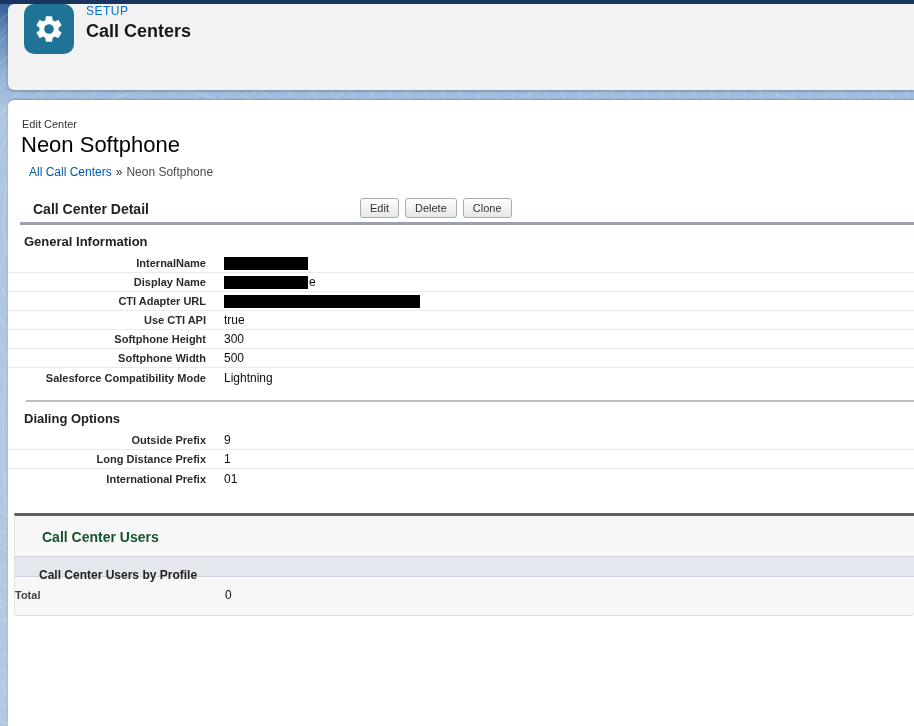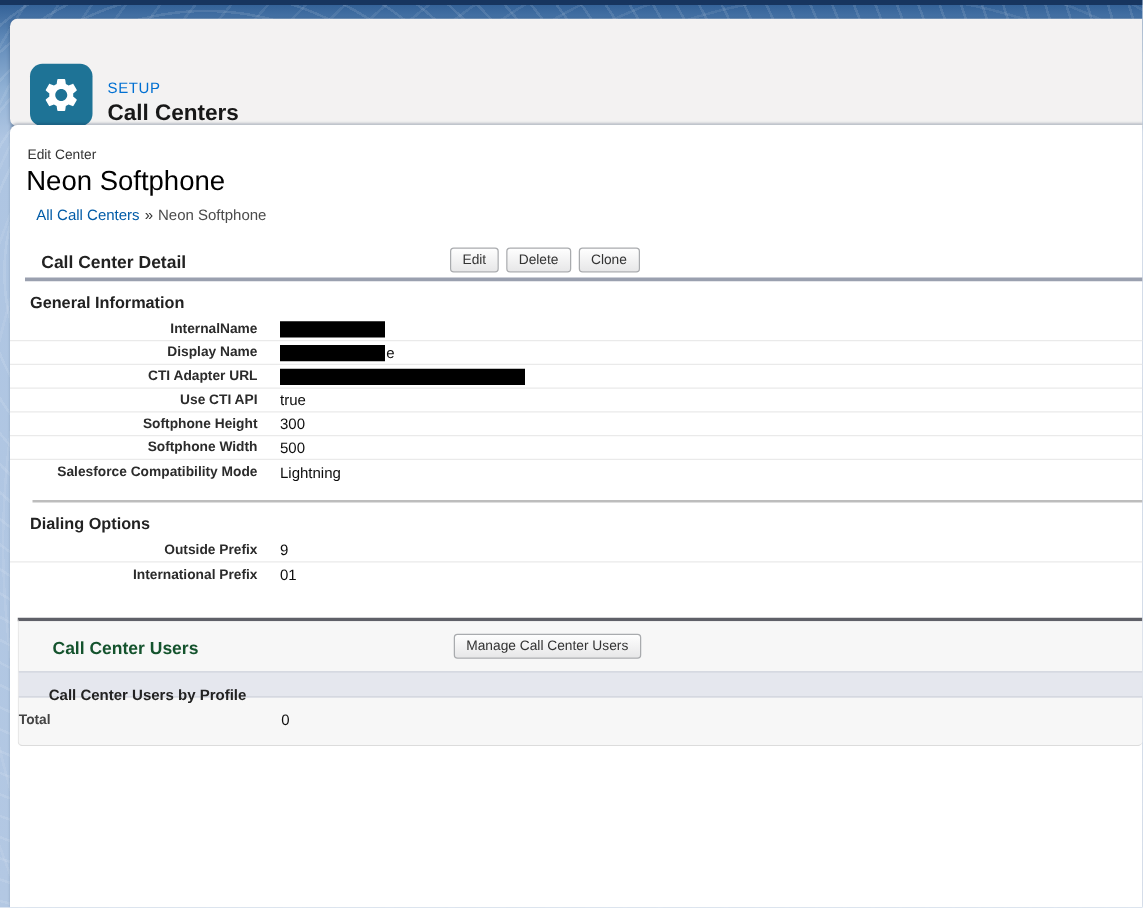--- a/index.html
+++ b/index.html
@@ -11,24 +11,24 @@
       repeating-radial-gradient(circle at 75% 60%, rgba(255,255,255,0.08) 0 2px, transparent 2px 22px),
       linear-gradient(180deg, #2e5d94 0px, #5d87b6 30px, #8fb0d4 70px, #aec5e2 110px, #b3c8e3 726px);
     position: relative;
   }
 
   
   .topline { position:absolute; top:0; left:0; right:0; height:4px; background:#17355f; z-index:3; }
 
   
   .header-card {
-    position:absolute; top:15px; left:8px; right:0; height:86px;
+    position:absolute; top:4px; left:8px; right:0; height:86px;
     background:#f3f2f2; border-radius:6px 0 0 6px;
     box-shadow: 0 1px 3px rgba(20,40,70,.35);
-    z-index:2; display:flex; align-items:flex-end; padding-left:16px;
+    z-index:2; display:flex; align-items:flex-start; padding-left:16px;
   }
   .setup-icon {
     width:50px; height:50px; border-radius:10px; background:#1e7396;
     display:flex; align-items:center; justify-content:center; flex:0 0 auto;
   }
   .setup-icon svg { width:32px; height:32px; }
   .header-text { margin-left:12px; }
   .eyebrow { font-size:12px; color:#0070d2; letter-spacing:.5px; margin-bottom:3px; }
   .header-title { font-size:18px; font-weight:bold; color:#181818; }
 
@@ -175,32 +175,33 @@
   </div>
 
   <div class="section-divider"></div>
 
   <div class="section-title">Dialing Options</div>
   <div class="rows">
     <div class="row">
       <div class="lbl">Outside Prefix</div>
       <div class="val">9</div>
     </div>
+    <div class="row">
+      <div class="lbl">Long Distance Prefix</div>
+      <div class="val">1</div>
+    </div>
     <div class="row last">
       <div class="lbl">International Prefix</div>
       <div class="val">01</div>
     </div>
   </div>
 
   <div class="related-card">
     <div class="rel-header">
       <div class="rel-title">Call Center Users</div>
-      <div class="rel-btn-wrap">
-        <button class="sf-btn">Manage Call Center Users</button>
-      </div>
     </div>
     <div class="rel-subbar">
       <div class="sub-title">Call Center Users by Profile</div>
     </div>
     <div class="rel-row">
       <div class="lbl">Total</div>
       <div class="val">0</div>
     </div>
   </div>
 

